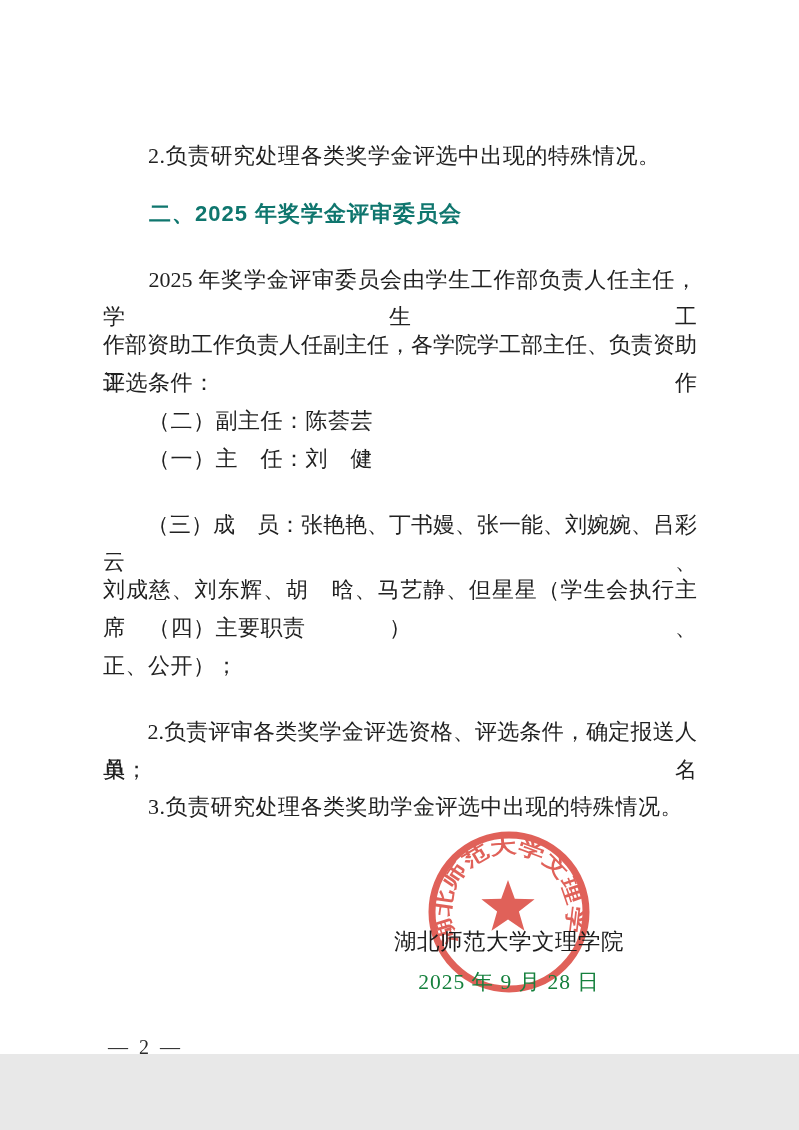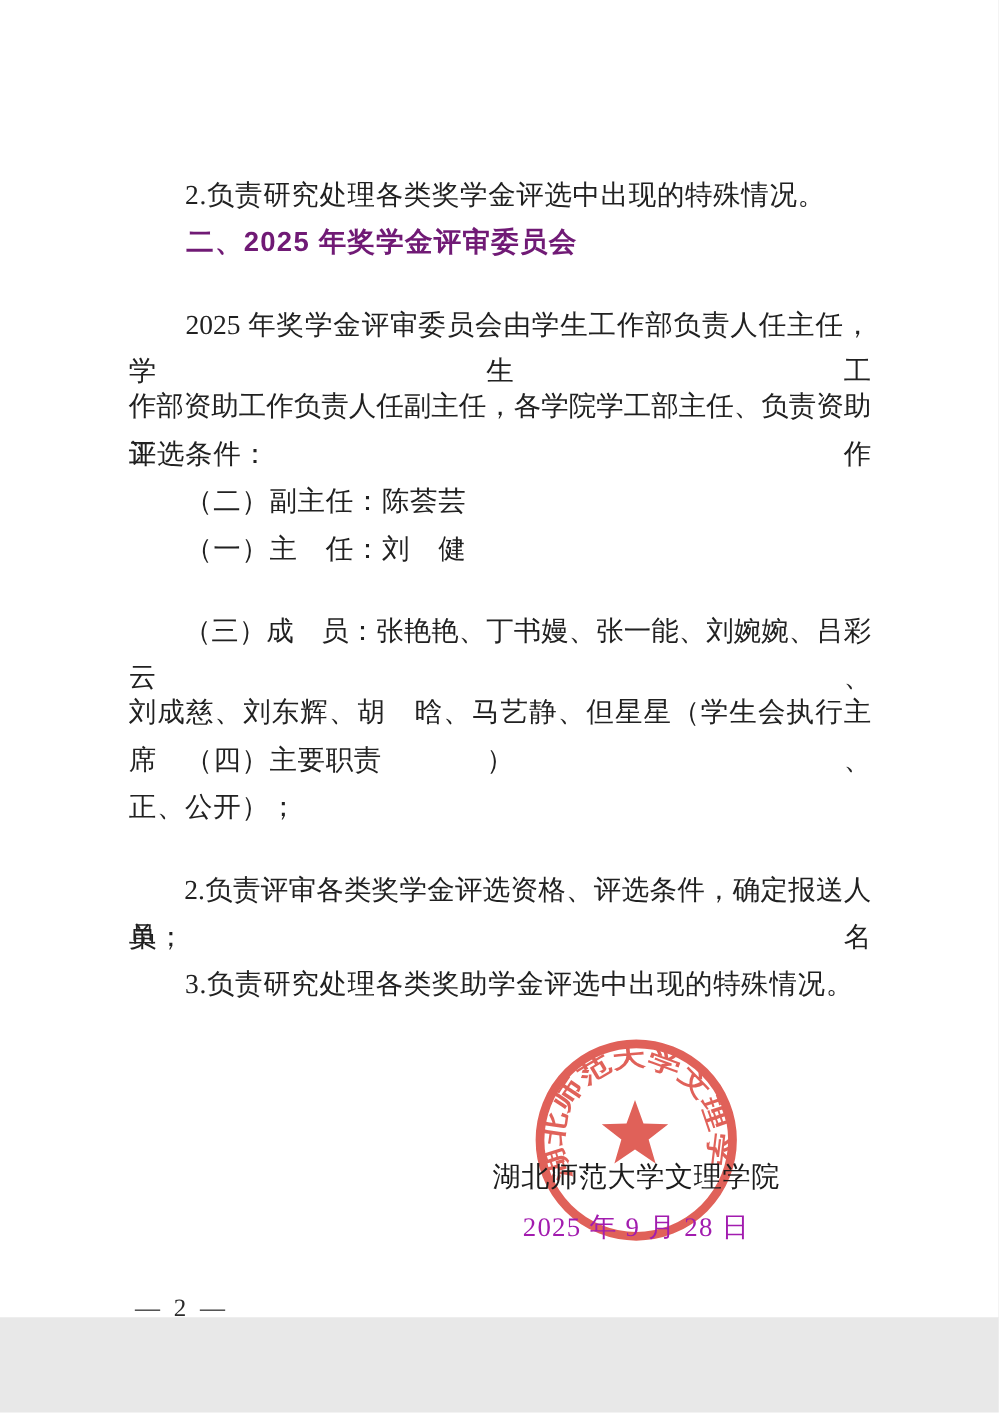--- a/index.html
+++ b/index.html
@@ -33,22 +33,23 @@
     white-space: normal;
     text-align: justify;
     text-align-last: justify;
     text-justify: inter-character;
     letter-spacing: 0;
     margin-top: 28px;
   }
   .line.heading {
     font-family: "Liberation Sans", "DejaVu Sans", sans-serif;
     font-weight: bold;
-    color: #701a75;
+    color: #0f766e;
     letter-spacing: 1px;
+    margin-top: 20px;
   }
   .seal {
     position: absolute;
     left: 419px;
     top: 822px;
     width: 180px;
     height: 180px;
     mix-blend-mode: multiply;
     opacity: 0.88;
   }
@@ -72,21 +73,21 @@
     font-size: 22.5px;
     line-height: 26px;
     letter-spacing: 0.5px;
     color: #1c1c1c;
   }
   .date-line {
     margin-top: 15px;
     font-size: 21.5px;
     line-height: 25px;
     letter-spacing: 1px;
-    color: #a21caf;
+    color: #15803d;
   }
   .page-number {
     position: absolute;
     left: 108px;
     top: 1036px;
     font-size: 20px;
     letter-spacing: 3px;
     color: #2a2a2a;
   }
 </style>

